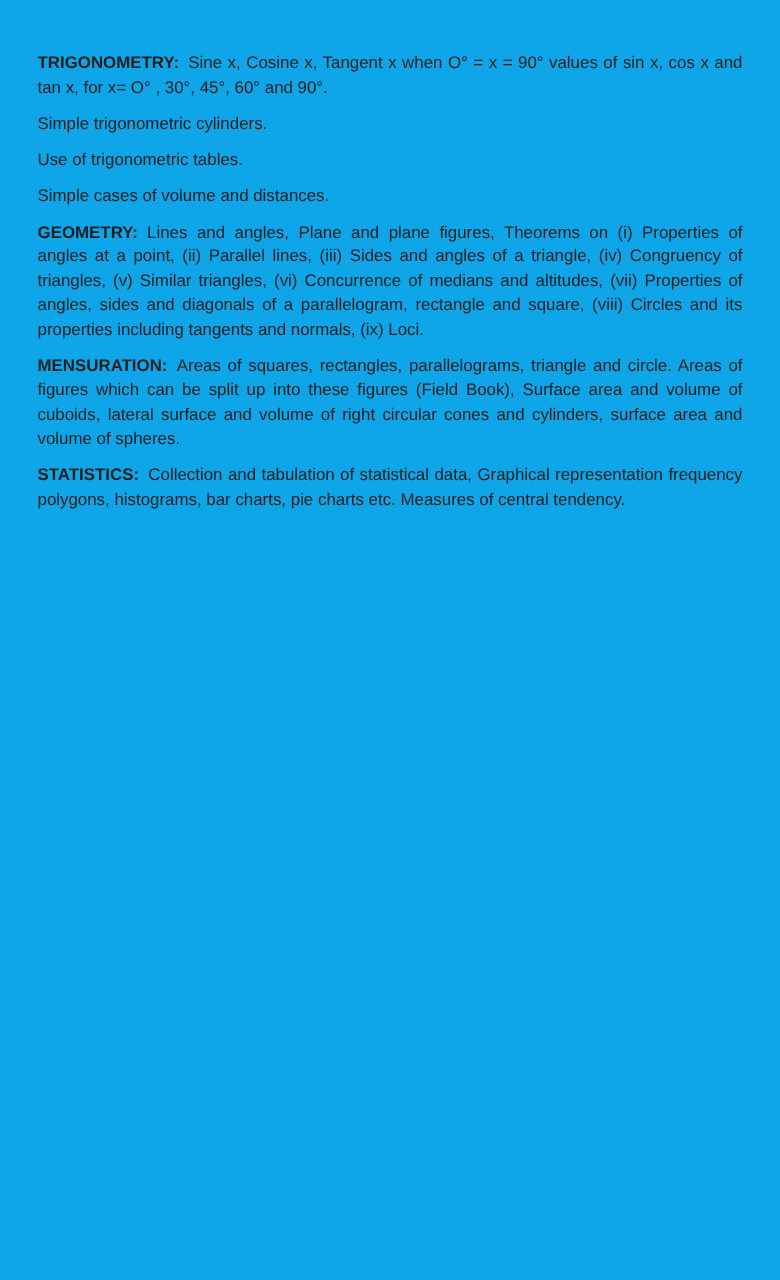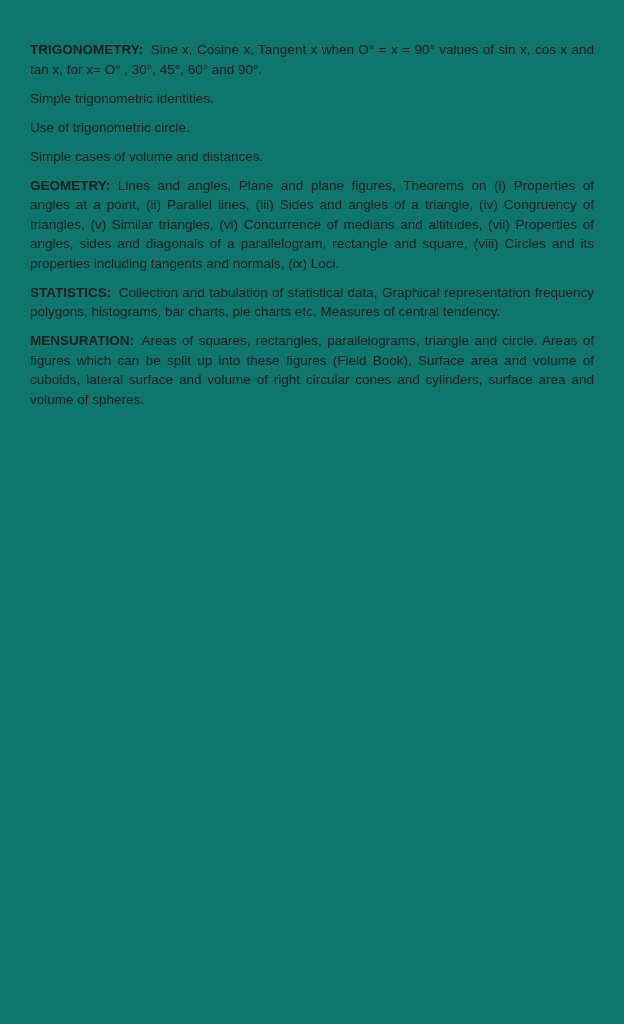--- a/index.html
+++ b/index.html
@@ -4,21 +4,21 @@
 <style>
   html, body {
     margin: 0;
     padding: 0;
     background: #ffffff;
   }
   .page {
     position: relative;
     width: 624px;
     height: 1024px;
-    background: #0f766e;
+    background: #0ea5e9;
     box-sizing: border-box;
     padding: 40px 30px 0 30px;
     font-family: "Liberation Sans", "DejaVu Sans", sans-serif;
     font-size: 13.5px;
     line-height: 19.5px;
     color: #1e1e1e;
     overflow: hidden;
   }
   .para {
     margin: 0 0 9.5px 0;
@@ -35,36 +35,36 @@
 </head>
 <body>
 
 <div class="page">
 
   <p class="para">
     <span class="head">TRIGONOMETRY:</span><span class="body-text">Sine x, Cosine x, Tangent x when O° = x = 90° values of sin x, cos x and tan x, for x= O° , 30°, 45°, 60° and 90°.</span>
   </p>
 
   <p class="para">
-    <span class="head"></span><span class="body-text">Simple trigonometric identities.</span>
+    <span class="head"></span><span class="body-text">Simple trigonometric cylinders.</span>
   </p>
 
   <p class="para">
-    <span class="head"></span><span class="body-text">Use of trigonometric circle.</span>
+    <span class="head"></span><span class="body-text">Use of trigonometric tables.</span>
   </p>
 
   <p class="para">
     <span class="head"></span><span class="body-text">Simple cases of volume and distances.</span>
   </p>
 
   <p class="para">
     <span class="head">GEOMETRY:</span><span class="body-text">Lines and angles, Plane and plane figures, Theorems on (i) Properties of angles at a point, (ii) Parallel lines, (iii) Sides and angles of a triangle, (iv) Congruency of triangles, (v) Similar triangles, (vi) Concurrence of medians and altitudes, (vii) Properties of angles, sides and diagonals of a parallelogram, rectangle and square, (viii) Circles and its properties including tangents and normals, (ix) Loci.</span>
   </p>
 
   <p class="para">
-    <span class="head">STATISTICS:</span><span class="body-text">Collection and tabulation of statistical data, Graphical representation frequency polygons, histograms, bar charts, pie charts etc.  Measures of central tendency.</span>
+    <span class="head">MENSURATION:</span><span class="body-text">Areas of squares, rectangles, parallelograms, triangle and circle.  Areas of figures which can be split up into these figures (Field Book), Surface area and volume of cuboids, lateral surface and volume of right circular cones and cylinders, surface area and volume of spheres.</span>
   </p>
 
   <p class="para">
-    <span class="head">MENSURATION:</span><span class="body-text">Areas of squares, rectangles, parallelograms, triangle and circle.  Areas of figures which can be split up into these figures (Field Book), Surface area and volume of cuboids, lateral surface and volume of right circular cones and cylinders, surface area and volume of spheres.</span>
+    <span class="head">STATISTICS:</span><span class="body-text">Collection and tabulation of statistical data, Graphical representation frequency polygons, histograms, bar charts, pie charts etc.  Measures of central tendency.</span>
   </p>
 
 </div>
 
 </body></html>

